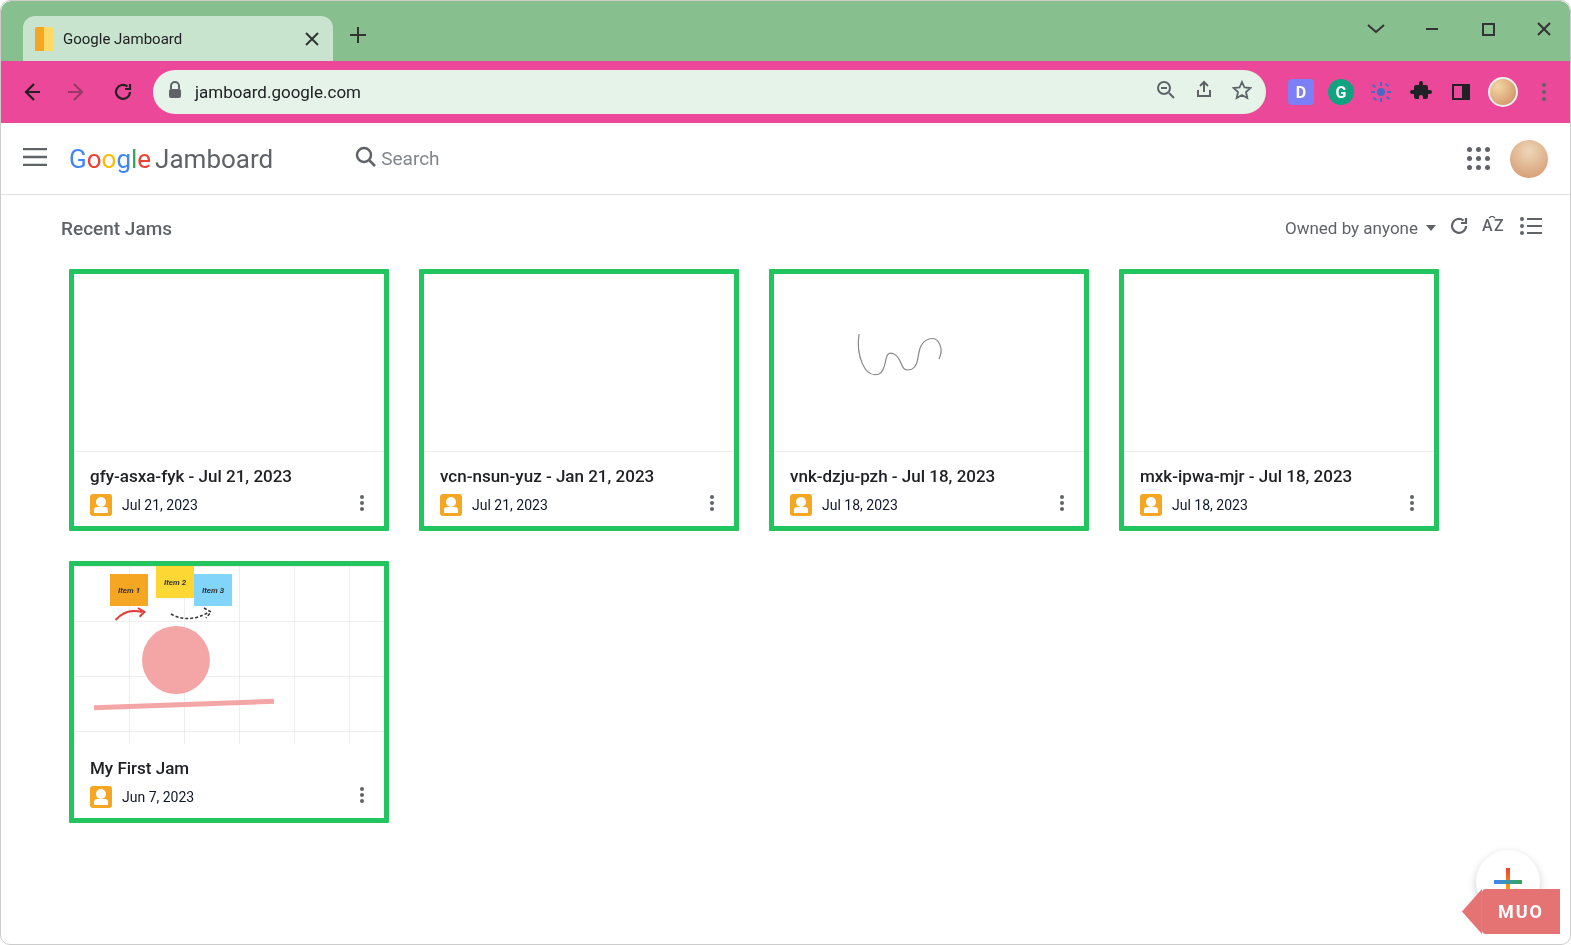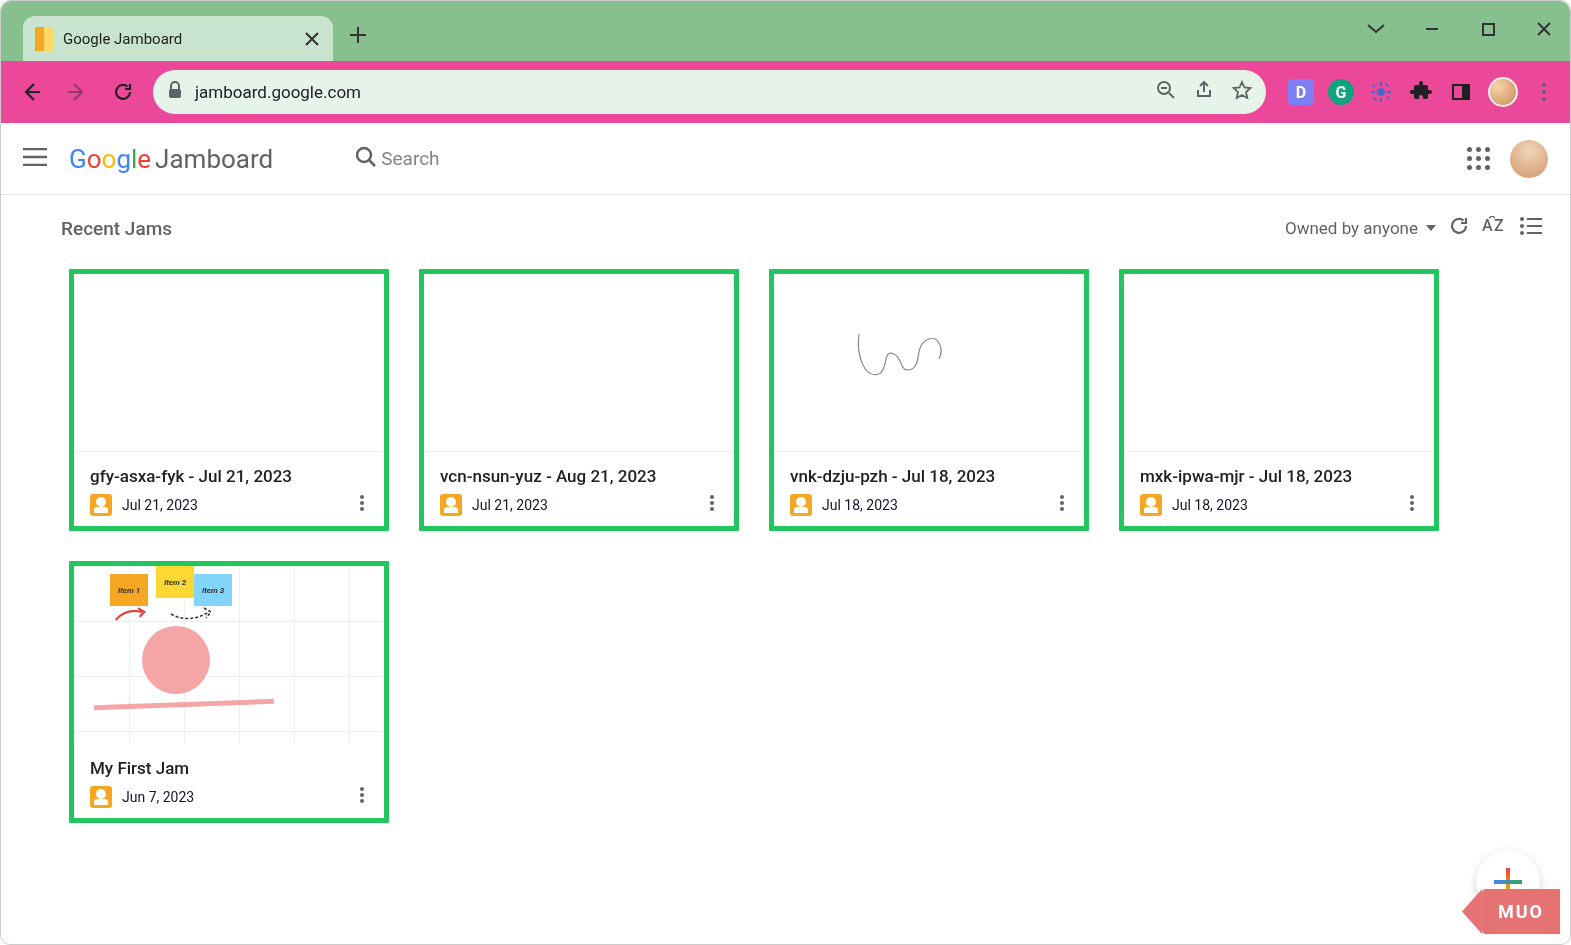--- a/index.html
+++ b/index.html
@@ -280,21 +280,21 @@
               <circle cx="2" cy="8" r="2" fill="#5f6368"></circle>
               <circle cx="2" cy="14" r="2" fill="#5f6368"></circle>
             </svg></div>
       </div>
     </div>
   </div>
 
   <div class="jam-card">
     <div class="jam-preview"></div>
     <div class="jam-meta">
-      <div class="jam-title">vcn-nsun-yuz - Aug 21, 2023</div>
+      <div class="jam-title">vcn-nsun-yuz - Jan 21, 2023</div>
       <div class="jam-row">
         <div class="jam-icon"></div>
         <div class="jam-date">Jul 21, 2023</div>
         <div class="card-menu"><svg width="4" height="16" viewBox="0 0 4 16">
               <circle cx="2" cy="2" r="2" fill="#5f6368"></circle>
               <circle cx="2" cy="8" r="2" fill="#5f6368"></circle>
               <circle cx="2" cy="14" r="2" fill="#5f6368"></circle>
             </svg></div>
       </div>
     </div>

